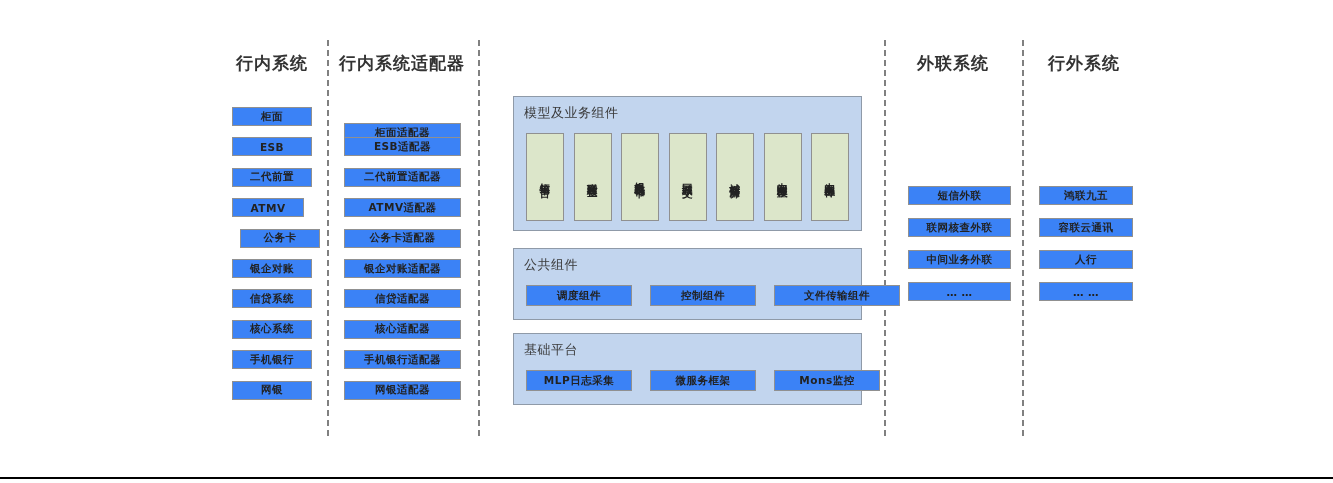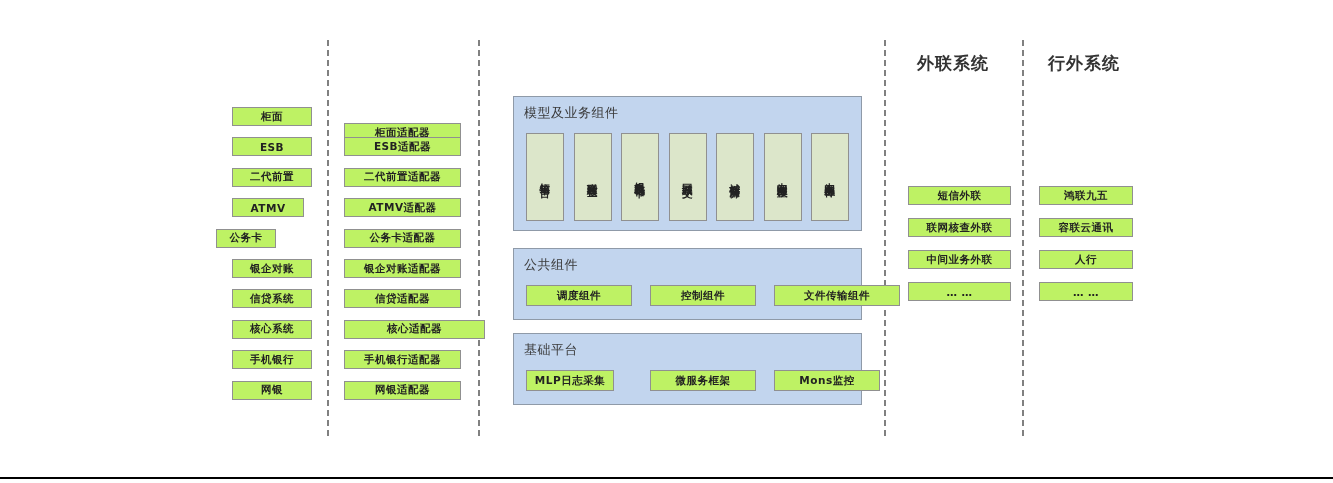--- a/index.html
+++ b/index.html
@@ -32,21 +32,21 @@
     font-size: 17px;
     font-weight: bold;
     color: #333333;
     text-align: center;
     letter-spacing: 1px;
     white-space: nowrap;
   }
   
   .gbox {
     position: absolute;
-    background: #bef264;
+    background: #3b82f6;
     border: 1px solid #909090;
     box-sizing: border-box;
     display: flex;
     align-items: center;
     justify-content: center;
     font-size: 10.5px;
     font-weight: bold;
     color: #222222;
     letter-spacing: 0.5px;
     white-space: nowrap;
@@ -96,38 +96,40 @@
   }
 </style>
 </head>
 <body>
 
 <div id="canvas">
     <div class="divider" style="left: 327px; top: 40px; height: 396px;"></div>
     <div class="divider" style="left: 478px; top: 40px; height: 396px;"></div>
     <div class="divider" style="left: 884px; top: 40px; height: 396px;"></div>
     <div class="divider" style="left: 1022px; top: 40px; height: 396px;"></div>
+    <div class="col-title" style="left: 162px; top: 52px; width: 220px;">行内系统</div>
     <div class="gbox" style="left: 232px; top: 107px; width: 80px; height: 19px;">柜面</div>
     <div class="gbox" style="left: 232px; top: 137.4px; width: 80px; height: 19px;">ESB</div>
     <div class="gbox" style="left: 232px; top: 167.8px; width: 80px; height: 19px;">二代前置</div>
     <div class="gbox" style="left: 232px; top: 198.2px; width: 72px; height: 19px;">ATMV</div>
-    <div class="gbox" style="left: 216px; top: 228.6px; width: 60px; height: 19px;">公务卡</div>
+    <div class="gbox" style="left: 240px; top: 228.6px; width: 80px; height: 19px;">公务卡</div>
     <div class="gbox" style="left: 232px; top: 259px; width: 80px; height: 19px;">银企对账</div>
     <div class="gbox" style="left: 232px; top: 289.4px; width: 80px; height: 19px;">信贷系统</div>
     <div class="gbox" style="left: 232px; top: 319.8px; width: 80px; height: 19px;">核心系统</div>
     <div class="gbox" style="left: 232px; top: 350.2px; width: 80px; height: 19px;">手机银行</div>
     <div class="gbox" style="left: 232px; top: 380.6px; width: 80px; height: 19px;">网银</div>
+    <div class="col-title" style="left: 292px; top: 52px; width: 220px;">行内系统适配器</div>
     <div class="gbox" style="left: 344px; top: 107px; width: 117px; height: 19px; margin-top: 16px;">柜面适配器</div>
     <div class="gbox" style="left: 344px; top: 137.4px; width: 117px; height: 19px;">ESB适配器</div>
     <div class="gbox" style="left: 344px; top: 167.8px; width: 117px; height: 19px;">二代前置适配器</div>
     <div class="gbox" style="left: 344px; top: 198.2px; width: 117px; height: 19px;">ATMV适配器</div>
     <div class="gbox" style="left: 344px; top: 228.6px; width: 117px; height: 19px;">公务卡适配器</div>
     <div class="gbox" style="left: 344px; top: 259px; width: 117px; height: 19px;">银企对账适配器</div>
     <div class="gbox" style="left: 344px; top: 289.4px; width: 117px; height: 19px;">信贷适配器</div>
-    <div class="gbox" style="left: 344px; top: 319.8px; width: 141px; height: 19px;">核心适配器</div>
+    <div class="gbox" style="left: 344px; top: 319.8px; width: 117px; height: 19px;">核心适配器</div>
     <div class="gbox" style="left: 344px; top: 350.2px; width: 117px; height: 19px;">手机银行适配器</div>
     <div class="gbox" style="left: 344px; top: 380.6px; width: 117px; height: 19px;">网银适配器</div>
     <div class="col-title" style="left: 843px; top: 52px; width: 220px;">外联系统</div>
     <div class="gbox" style="left: 908px; top: 186px; width: 103px; height: 19px;">短信外联</div>
     <div class="gbox" style="left: 908px; top: 218px; width: 103px; height: 19px;">联网核查外联</div>
     <div class="gbox" style="left: 908px; top: 250px; width: 103px; height: 19px;">中间业务外联</div>
     <div class="gbox" style="left: 908px; top: 282px; width: 103px; height: 19px;">… …</div>
     <div class="col-title" style="left: 974px; top: 52px; width: 220px;">行外系统</div>
     <div class="gbox" style="left: 1039px; top: 186px; width: 94px; height: 19px;">鸿联九五</div>
     <div class="gbox" style="left: 1039px; top: 218px; width: 94px; height: 19px;">容联云通讯</div>
@@ -156,17 +158,17 @@
     <div class="vbox" style="left: 811px; top: 133px; width: 38px; height: 88px;">
       <span>中间业务组件</span>
     </div>
     <div class="panel" style="left: 513px; top: 248px; width: 349px; height: 72px;"></div>
     <div class="panel-title" style="left: 524px; top: 256px;">公共组件</div>
     <div class="gbox" style="left: 526px; top: 285px; width: 106px; height: 21px;">调度组件</div>
     <div class="gbox" style="left: 650px; top: 285px; width: 106px; height: 21px;">控制组件</div>
     <div class="gbox" style="left: 774px; top: 285px; width: 126px; height: 21px;">文件传输组件</div>
     <div class="panel" style="left: 513px; top: 333px; width: 349px; height: 72px;"></div>
     <div class="panel-title" style="left: 524px; top: 341px;">基础平台</div>
-    <div class="gbox" style="left: 526px; top: 370px; width: 88px; height: 21px;">MLP日志采集</div>
+    <div class="gbox" style="left: 526px; top: 370px; width: 106px; height: 21px;">MLP日志采集</div>
     <div class="gbox" style="left: 650px; top: 370px; width: 106px; height: 21px;">微服务框架</div>
     <div class="gbox" style="left: 774px; top: 370px; width: 106px; height: 21px;">Mons监控</div>
   </div>
 <div class="bottom-rule"></div>
 
 </body></html>

